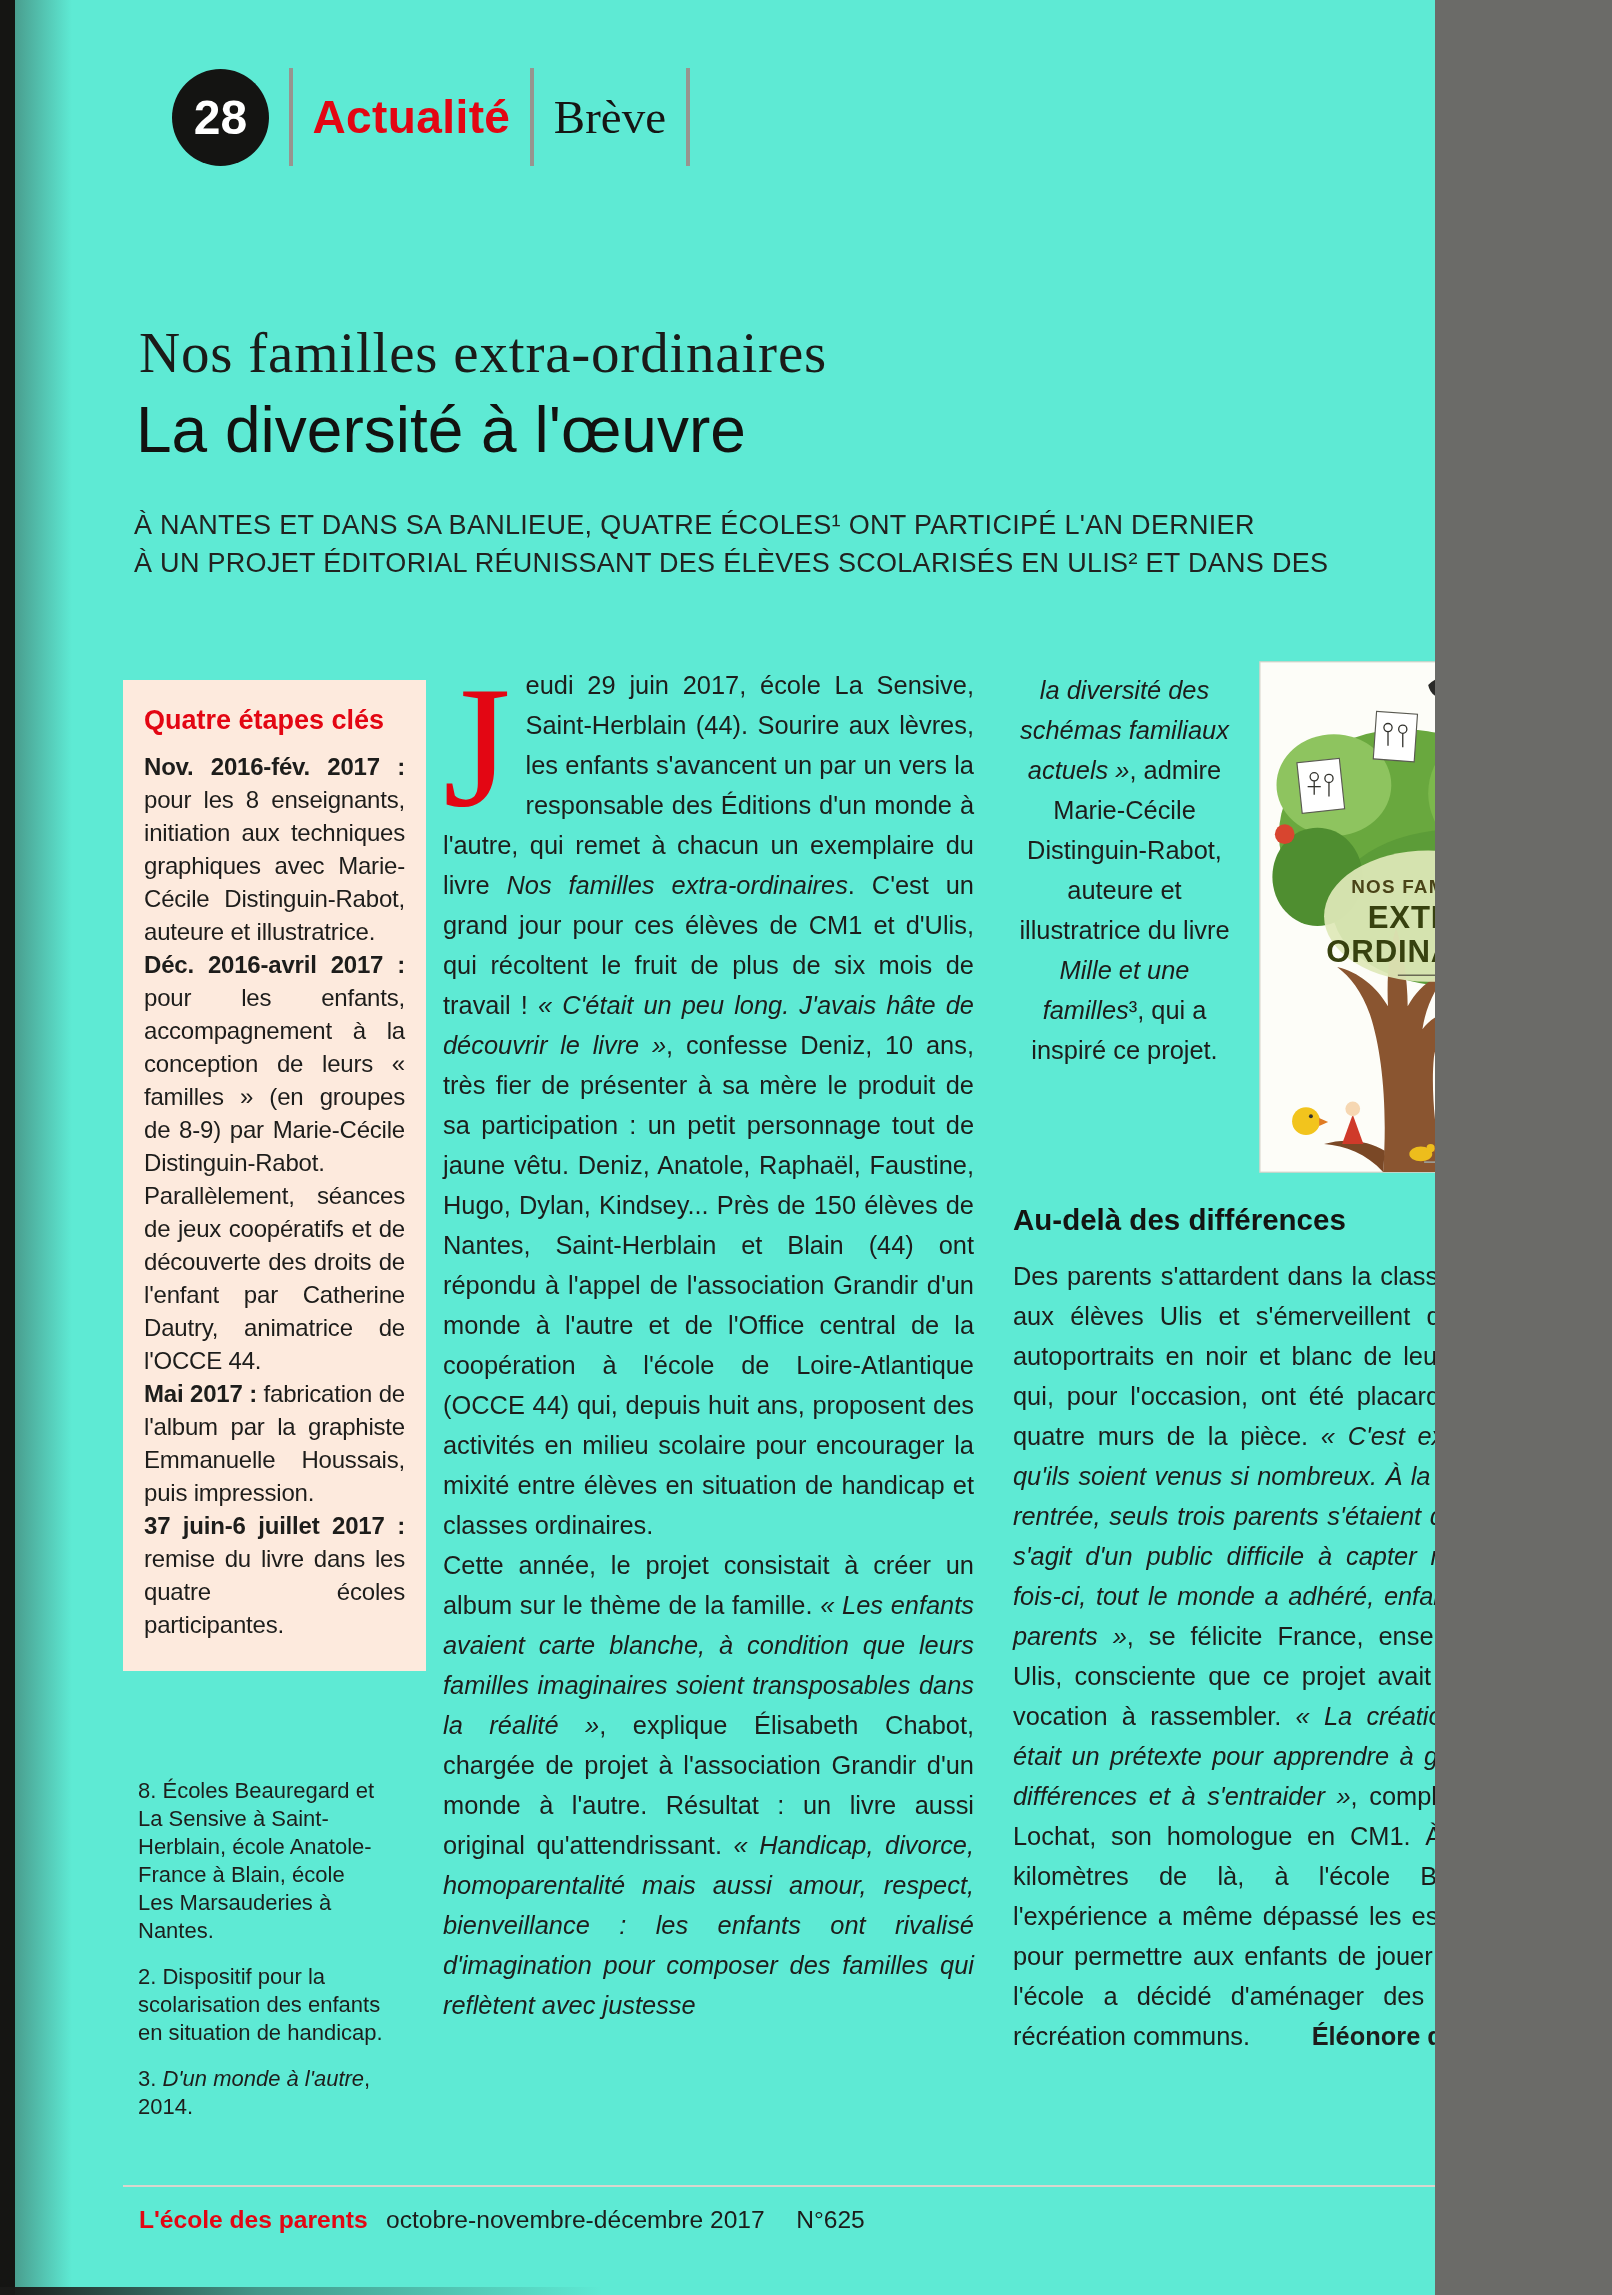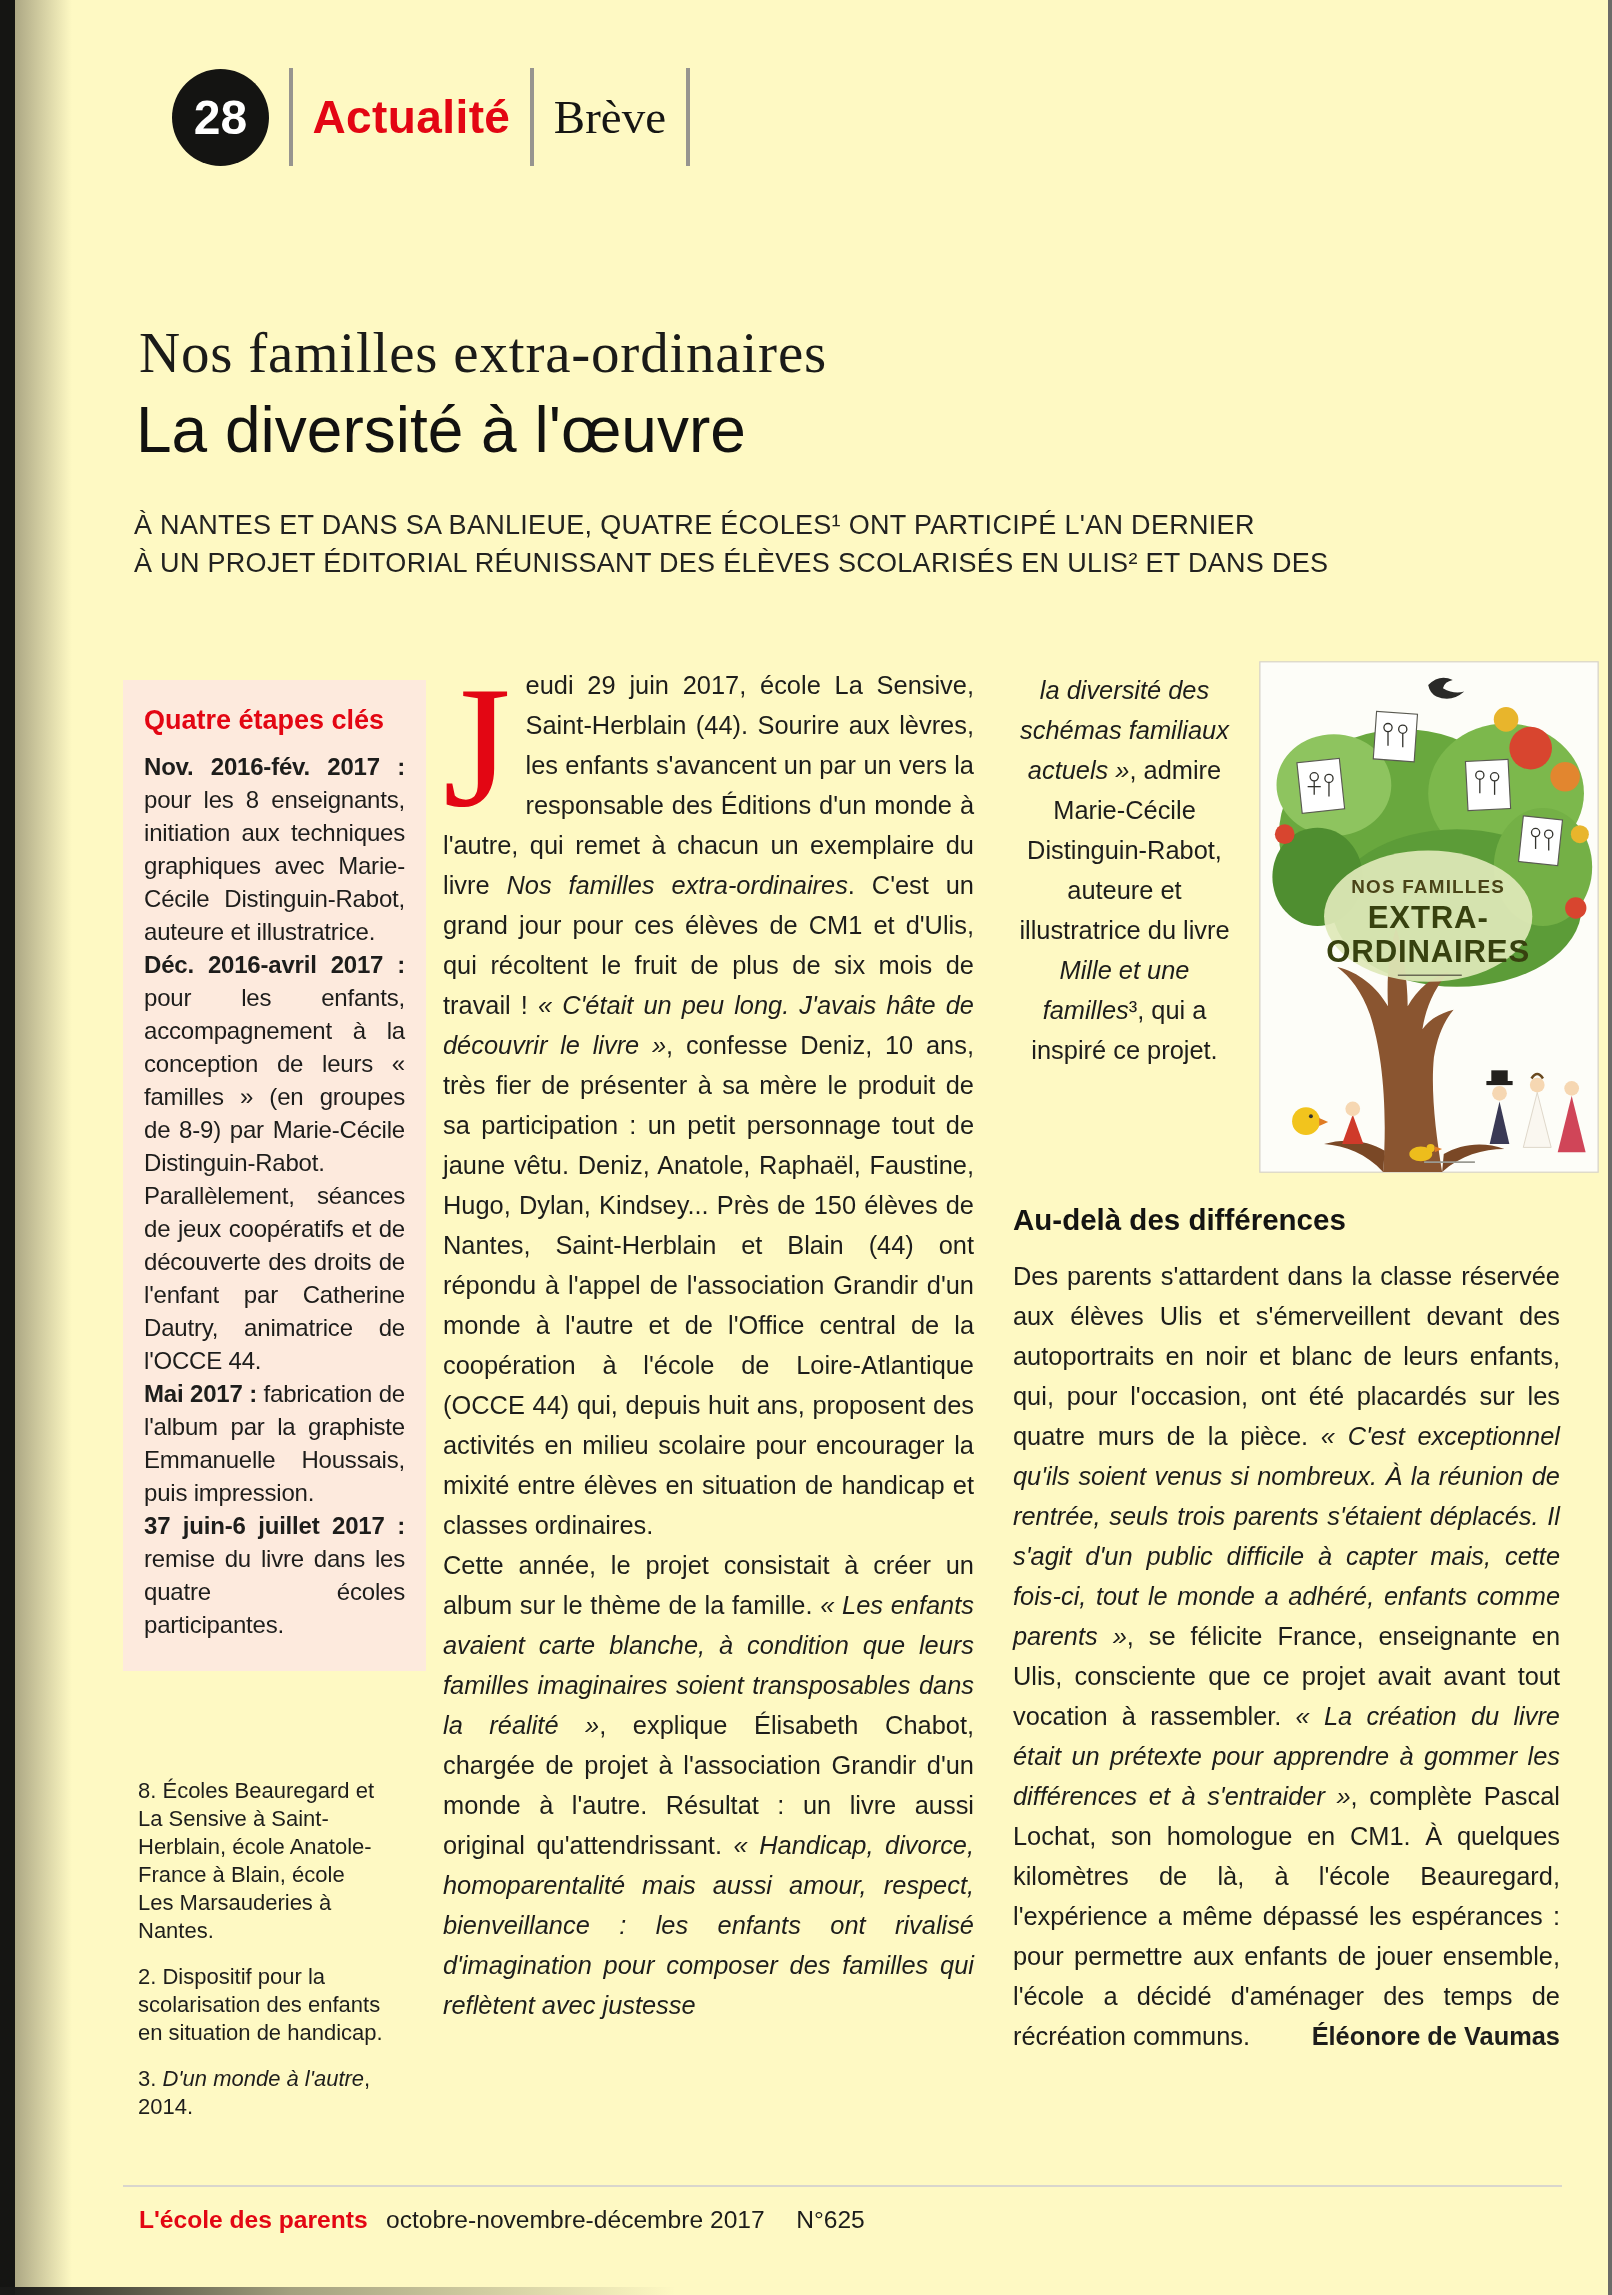--- a/index.html
+++ b/index.html
@@ -2,21 +2,21 @@
 <html lang="fr" style="--accent-red: #e30613; --sidebar-bg: #fdeadd;font-size:13px"><head>
 <meta charset="utf-8">
 <style>
   *{box-sizing:border-box;margin:0;padding:0}
   :root{
     --accent-red:#e30613;
     --sidebar-bg:#fdeadd;
     --ink:#1d1d1b;
   }
   body{margin:0;background:#6b6b68;font-family:"Liberation Sans",sans-serif;color:var(--ink)}
-  .page{position:relative;width:1608px;height:2295px;background:#fef9c3;overflow:hidden}
+  .page{position:relative;width:1435px;height:2295px;background:#5eead4;overflow:hidden}
 
   
   .edge-left{position:absolute;left:0;top:0;width:14.8px;height:100%;background:#151513}
   .edge-shadow{position:absolute;left:14.8px;top:0;width:57px;height:100%;
     background:linear-gradient(to right,rgba(40,35,30,.38),rgba(40,35,30,0))}
   .edge-bottom{position:absolute;left:0;bottom:0;width:60%;height:8.2px;
     background:linear-gradient(to right,#1a1a18 0%,rgba(26,26,24,.4) 30%,rgba(26,26,24,0) 70%)}
 
   
   .header{position:absolute;left:172px;top:67px;display:flex;align-items:center;height:100px}

